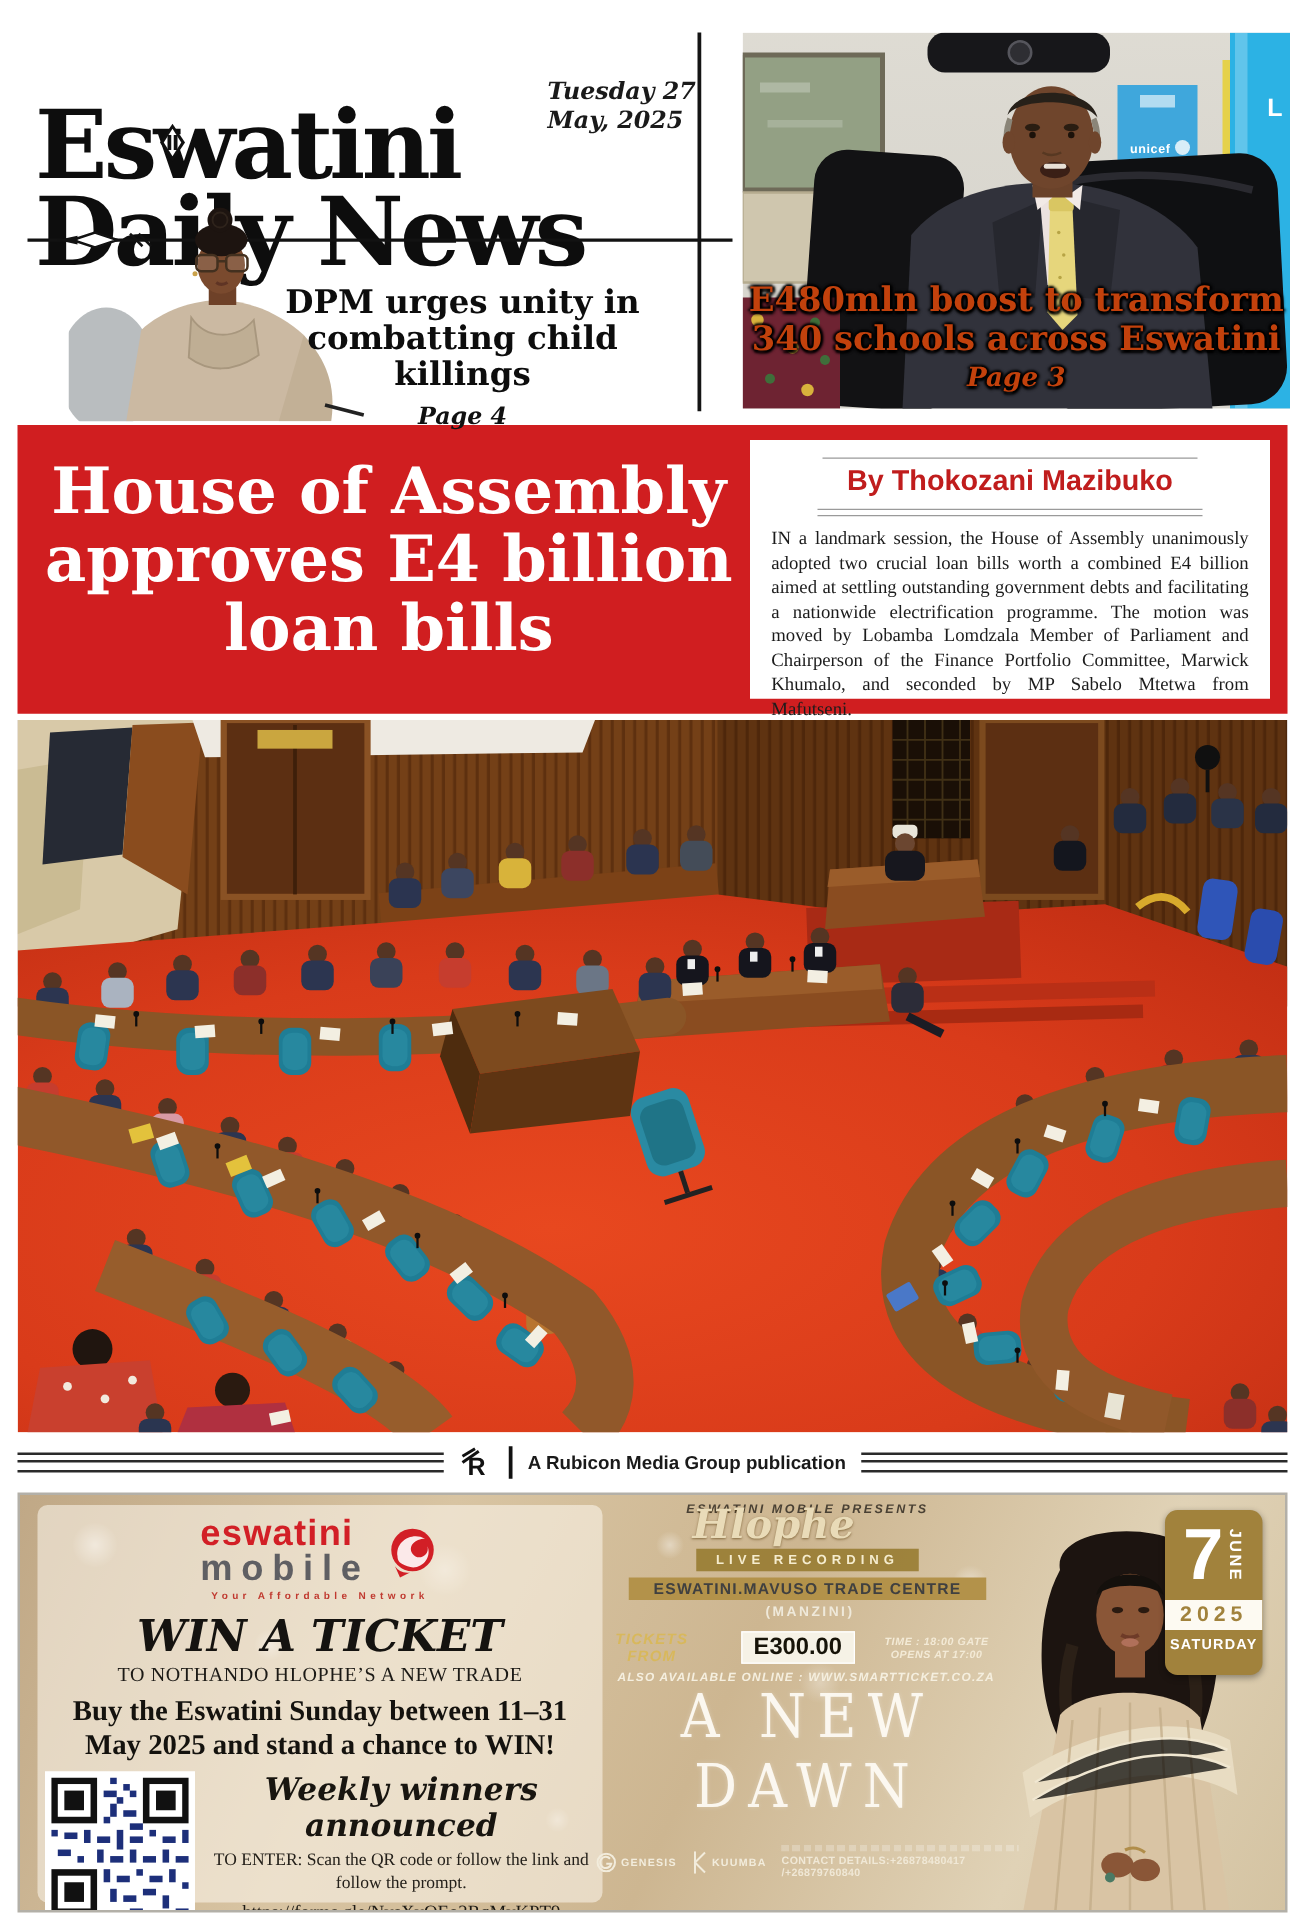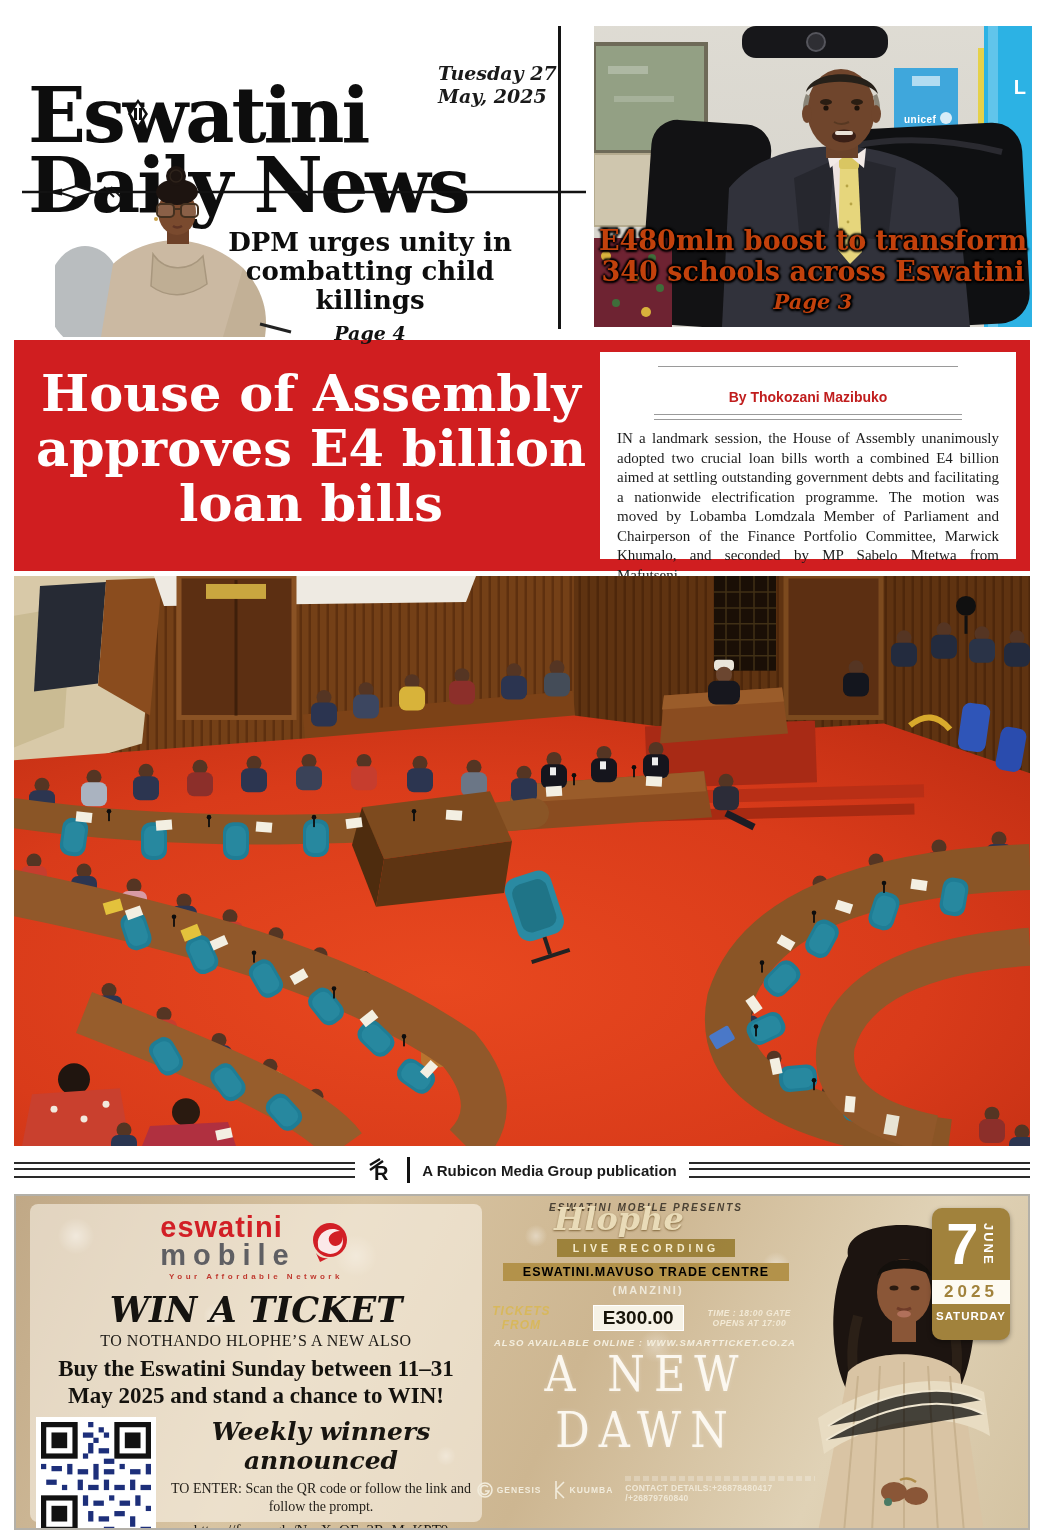--- a/index.html
+++ b/index.html
@@ -31,21 +31,21 @@
     font-family:"DejaVu Serif",serif;font-weight:bold;font-size:27px;line-height:1.18;
     text-shadow:-2px 0 2px #000,2px 0 2px #000,0 -2px 2px #000,0 2px 2px #000,1px 1px 3px #000;}
   .tp-overlay .pg{font-style:italic;font-size:21px;margin-top:2px;}
   
   .banner{position:absolute;left:14px;top:340px;width:1016px;height:231px;background:#d01e20;}
   .banner-hl{position:absolute;left:8px;top:26px;width:578px;text-align:center;color:#ffffff;
     font-family:"DejaVu Serif",serif;font-weight:bold;font-size:51px;line-height:1.08;}
   .story-box{position:absolute;left:586px;top:12px;width:416px;height:207px;background:#ffffff;}
   .rule1{width:72%;margin:14px auto 0;border-top:1.5px solid #9a9a9a;}
   .byline{text-align:center;color:#c01d1d;font-family:"Liberation Sans",sans-serif;
-    font-weight:bold;font-size:14px;margin-top:22px;}
+    font-weight:bold;font-size:23px;margin-top:4px;}
   .rule2{width:74%;margin:9px auto 0;height:4px;border-top:1.5px solid #9a9a9a;border-bottom:1.5px solid #9a9a9a;}
   .story-body{margin:9px 17px 0;font-size:15px;line-height:1.3;text-align:justify;color:#1c1c1c;}
   .see-full{margin-top:7px;text-align:center;color:#c01d1d;font-family:"DejaVu Serif",serif;
     font-weight:bold;font-style:italic;font-size:14px;}
   .see-full .sq{display:inline-block;width:10px;height:10px;background:#c01d1d;margin-right:7px;}
   
   .parliament{position:absolute;left:14px;top:576px;width:1016px;height:570px;overflow:hidden;}
   
   .pub-row{position:absolute;left:14px;top:1154px;width:1016px;height:32px;display:flex;align-items:center;justify-content:center;gap:12px;}
   .tri-lines{flex:1;height:12px;border-top:2px solid #2a2a2a;border-bottom:2px solid #2a2a2a;position:relative;}
@@ -83,21 +83,21 @@
   .ad-mid{position:absolute;left:468px;top:6px;width:324px;height:326px;text-align:center;color:#fff;}
   .presents{font-family:"Liberation Sans",sans-serif;font-size:10px;font-style:italic;font-weight:bold;
      color:#4a4134;letter-spacing:2px;}
   .artist1{font-family:"DejaVu Serif",serif;font-style:italic;font-weight:bold;font-size:39px;color:#c9a44e;
      text-shadow:0 1px 2px rgba(80,50,0,.55),0 0 6px rgba(255,240,200,.35);margin-top:-2px;line-height:1;}
   .artist2{font-family:"DejaVu Serif",serif;font-style:italic;font-weight:bold;font-size:32px;color:#e9dbb8;
      text-shadow:0 1px 2px rgba(80,50,0,.6);margin-top:-10px;margin-left:70px;line-height:1;text-align:left;width:150px;}
   .bar-live{display:inline-block;background:rgba(148,120,44,.85);color:#f5ecce;font-family:"Liberation Sans",sans-serif;
      font-weight:bold;font-size:10.5px;letter-spacing:4px;padding:3px 16px;margin-top:4px;}
   .venue-row{margin-top:5px;font-family:"Liberation Sans",sans-serif;font-weight:bold;}
-  .venue-main{background:#b3924a;color:#000000;font-size:12.5px;letter-spacing:1px;padding:2px 20px;}
+  .venue-main{background:#b3924a;color:#404040;font-size:12.5px;letter-spacing:1px;padding:2px 20px;}
   .venue-city{color:#efe9da;font-size:11px;letter-spacing:2px;margin-left:4px;}
   .price-row{display:flex;justify-content:center;align-items:center;gap:7px;margin-top:6px;font-family:"Liberation Sans",sans-serif;}
   .tfrom{color:#d8b85c;font-weight:bold;font-style:italic;font-size:12px;letter-spacing:1px;}
   .price{background:#f6f2e6;color:#161308;font-weight:bold;font-size:19px;padding:1px 9px;border:1px solid #fff;margin-left:27px;}
   .time{color:#f3ead6;font-size:8.5px;font-weight:bold;font-style:italic;letter-spacing:.5px;}
   .online{color:#f5efdf;font-size:9.5px;font-style:italic;font-weight:bold;letter-spacing:1px;margin-top:5px;
      font-family:"Liberation Sans",sans-serif;text-align:left;padding-left:10px;}
   .show-title{font-family:"DejaVu Serif",serif;font-size:43px;letter-spacing:9px;color:rgba(253,250,243,.95);
      margin-top:4px;transform:scaleY(1.12);text-shadow:0 0 4px rgba(255,255,255,.25);}
   .partners{display:flex;justify-content:center;align-items:center;gap:12px;margin-top:24px;}
@@ -514,21 +514,21 @@
           <div class="em-bot">mobile</div>
         </div>
         <svg width="46" height="46" viewBox="0 0 46 46">
           <circle cx="24" cy="21" r="17" fill="#d21f26"></circle>
           <path d="M12,26 C10,14 24,6 34,12 C26,12 20,18 24,24 C28,30 38,26 36,18 C40,28 30,38 20,34 C14,32 12,30 12,26 Z" fill="#fff" opacity=".9"></path>
           <path d="M10,34 q4,6 12,5 l-8,4 Z" fill="#d21f26"></path>
         </svg>
       </div>
       <div class="em-tag">Your Affordable Network</div>
       <div class="win-title">WIN A TICKET</div>
-      <div class="win-sub">TO NOTHANDO HLOPHE’S A NEW ALSO</div>
+      <div class="win-sub">TO NOTHANDO HLOPHE’S A NEW TRADE</div>
       <div class="win-offer">Buy the Eswatini Sunday between 11–31 May 2025 and stand a chance to WIN!</div>
       <div class="win-row">
         <div class="qr-wrap">
           <svg width="110" height="110" viewBox="0 0 105 105">
             <rect width="105" height="105" fill="#fff"></rect>
             <g fill="#111">
               <rect x="0" y="0" width="35" height="35"></rect>
                 <rect x="70" y="0" width="35" height="35"></rect>
                 <rect x="0" y="70" width="35" height="35"></rect>
             </g>

